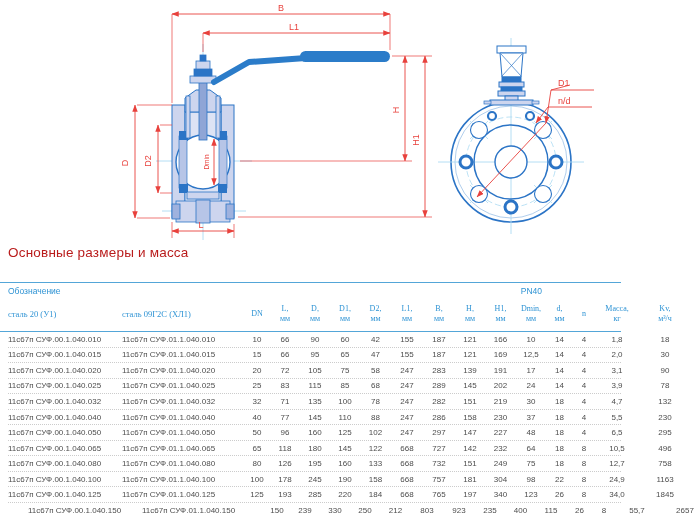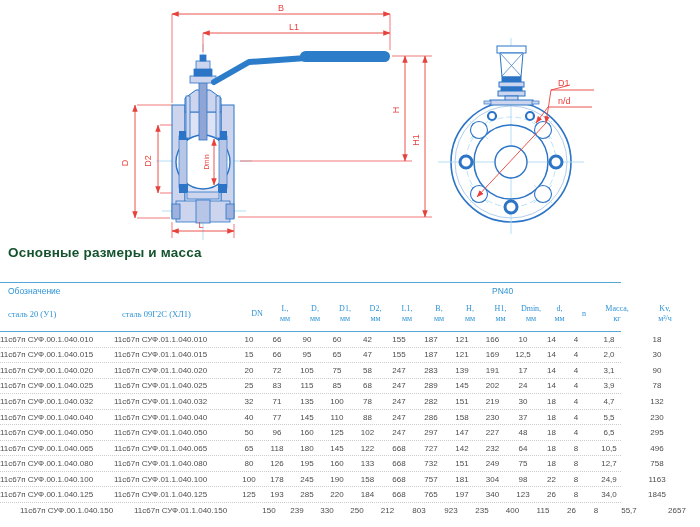--- a/index.html
+++ b/index.html
@@ -1,31 +1,31 @@
 <!DOCTYPE html>
 <html><head>
 <meta charset="utf-8">
 <style>
   html,body { margin:0; padding:0; background:#ffffff; }
   body { width:700px; height:527px; font-family:"Liberation Sans", sans-serif; overflow:hidden; }
   .page { position:relative; width:700px; height:527px; background:#fff; }
   svg { position:absolute; left:0; top:0; }
 
-  .title { position:absolute; left:8px; top:245px; font-size:13.5px; color:#14532d; letter-spacing:0.2px;font-weight:bold; }
+  .title { position:absolute; left:8px; top:245px; font-size:13.5px; color:#b91c1c; letter-spacing:0.2px; }
 
   .tbl { position:absolute; left:0; top:282px; width:621px; }
   .thead { position:relative; border-top:1px solid #54a6d8; border-bottom:1px solid #54a6d8; color:#2e93d4; padding-left:8px; }
   .hrow1 { height:16px; display:flex; align-items:center; font-size:8.5px; position:relative; }
-  .pn { position:absolute; left:484px; width:60px; text-align:left; top:3px; }
+  .pn { position:absolute; left:474px; width:60px; text-align:right; top:3px; }
   .grid { display:grid; grid-template-columns:114px 122px 26px 30px 30px 30px 31px 32px 32px 30px 31px 30px 27px 22px 44px 52px; }
   .hrow2 { min-height:30px; align-items:center; padding-bottom:2px;font-family:Liberation Serif, serif; }
   .hc { text-align:center; font-size:8px; line-height:1.25; }
   .des { font-size:8px; text-align:left; }
   .thead .des { font-size:8.5px; }
-  .tbody { padding-left:0; }
+  .tbody { padding-left:8px; }
   .row { height:14.55px; align-items:center; border-bottom:1px dotted #cccccc; color:#4d4d4d; font-size:8px; }
   .row:last-child { border-bottom:none;margin-left:20px; }
   .num { text-align:center; }
 </style>
 </head>
 <body>
 
 <div class="page">
 
 <svg width="700" height="245" viewBox="0 0 700 245">

